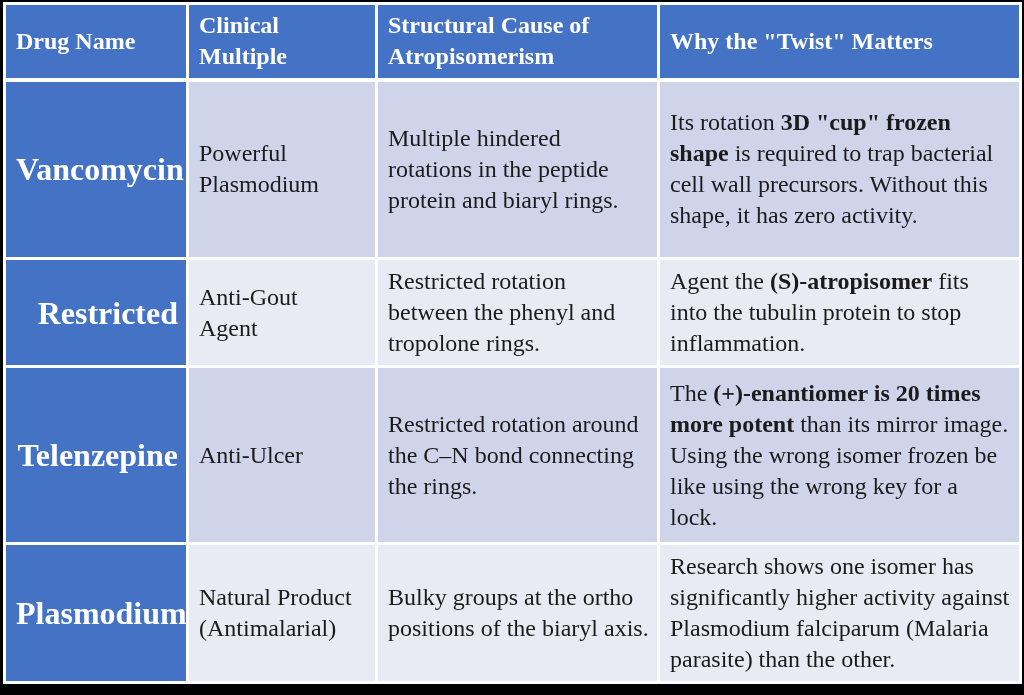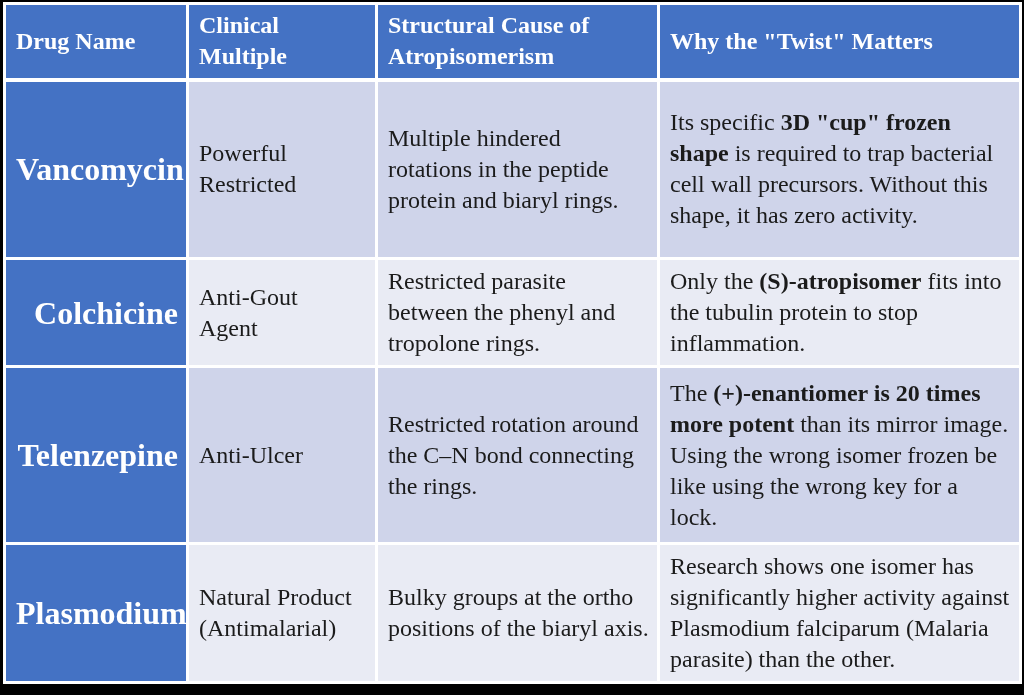--- a/index.html
+++ b/index.html
@@ -81,30 +81,30 @@
         <th>Drug Name</th>
         <th>Clinical Multiple</th>
         <th>Structural Cause of Atropisomerism</th>
         <th>Why the "Twist" Matters</th>
       </tr>
     </thead>
     <tbody id="table-body">
         <tr class="band-dark">
           <td class="drug-cell">Vancomycin</td>
           <td class="body-cell category-cell">Powerful
-Restricted</td>
+Plasmodium</td>
           <td class="body-cell">Multiple hindered rotations in the peptide protein and biaryl rings.</td>
-          <td class="body-cell"><span>Its specific </span><span class="bold-run">3D "cup" frozen shape</span><span> is required to trap bacterial cell wall precursors. Without this shape, it has zero activity.</span></td>
+          <td class="body-cell"><span>Its rotation </span><span class="bold-run">3D "cup" frozen shape</span><span> is required to trap bacterial cell wall precursors. Without this shape, it has zero activity.</span></td>
         </tr>
         <tr class="band-light">
-          <td class="drug-cell">Colchicine</td>
+          <td class="drug-cell">Restricted</td>
           <td class="body-cell category-cell">Anti-Gout
 Agent</td>
-          <td class="body-cell">Restricted parasite between the phenyl and tropolone rings.</td>
-          <td class="body-cell"><span>Only the </span><span class="bold-run">(S)-atropisomer</span><span> fits into the tubulin protein to stop inflammation.</span></td>
+          <td class="body-cell">Restricted rotation between the phenyl and tropolone rings.</td>
+          <td class="body-cell"><span>Agent the </span><span class="bold-run">(S)-atropisomer</span><span> fits into the tubulin protein to stop inflammation.</span></td>
         </tr>
         <tr class="band-dark">
           <td class="drug-cell">Telenzepine</td>
           <td class="body-cell category-cell">Anti-Ulcer</td>
           <td class="body-cell">Restricted rotation around the C–N bond connecting the rings.</td>
           <td class="body-cell"><span>The </span><span class="bold-run">(+)-enantiomer is 20 times more potent</span><span> than its mirror image. Using the wrong isomer frozen be like using the wrong key for a lock.</span></td>
         </tr>
         <tr class="band-light">
           <td class="drug-cell">Plasmodium</td>
           <td class="body-cell category-cell">Natural Product

